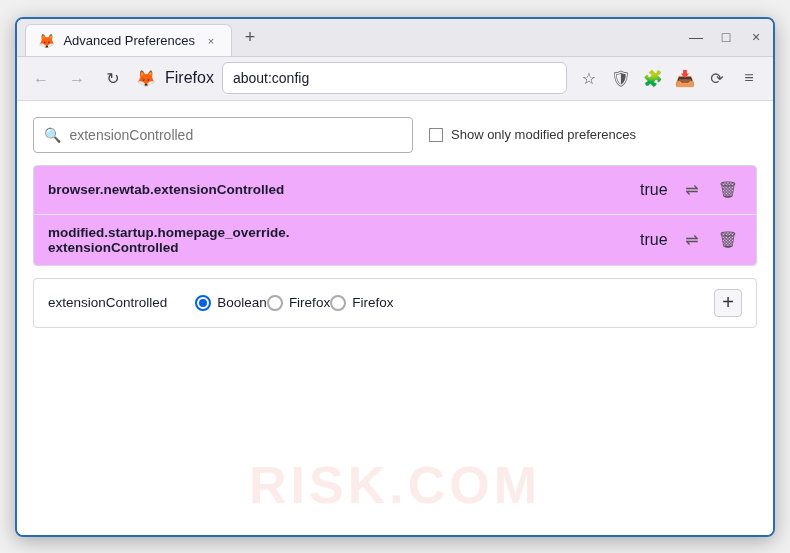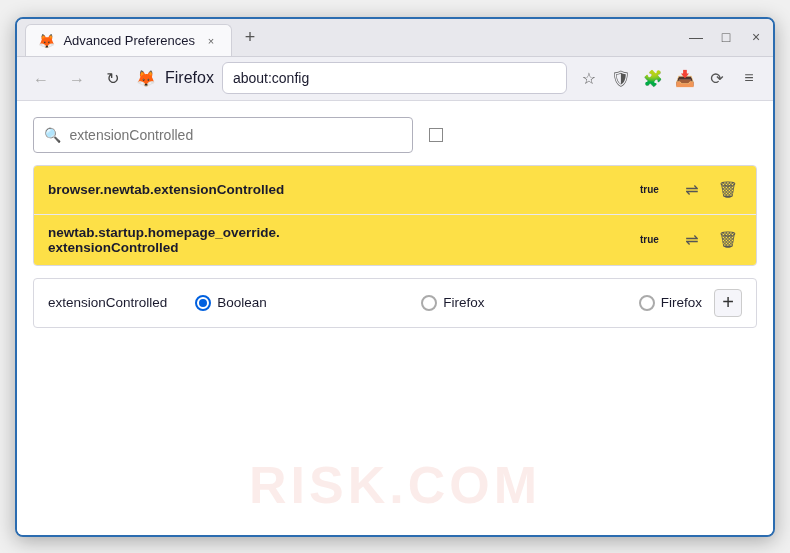--- a/index.html
+++ b/index.html
@@ -246,41 +246,41 @@
       border-radius: 4px;
       overflow: hidden;
       margin-bottom: 12px;
     }
 
     .result-row {
       display: flex;
       align-items: center;
       padding: 10px 14px;
       border-bottom: 1px solid #e8e8f0;
-      background: #fde047;
+      background: #f0abfc;
       gap: 8px;
     }
 
     .result-row:last-child {
       border-bottom: none;
     }
 
     .pref-name {
       font-size: 13.5px;
       font-weight: 700;
       color: #1a1a2e;
       flex: 1;
       display: flex;
       flex-wrap: wrap;
       gap: 0;
     }
 
     .pref-value {
-      font-size: 10px;
-      font-weight: 700;
+      font-size: 16px;
+      font-weight: 400;
       color: #1a1a2e;
       margin-left: 8px;
       min-width: 30px;
     }
 
     .row-actions {
       display: flex;
       align-items: center;
       gap: 8px;
     }
@@ -311,23 +311,21 @@
     .pref-new-name {
       font-size: 13.5px;
       color: #1a1a2e;
       flex: 0 0 auto;
       margin-right: 16px;
     }
 
     .radio-group {
       display: flex;
       align-items: center;
-      gap: 16px;
       flex: 1;
-      justify-content: space-between;
     }
 
     .radio-item {
       display: flex;
       align-items: center;
       gap: 6px;
       cursor: pointer;
     }
 
     .radio-outer {
@@ -421,20 +419,21 @@
 
     <div class="watermark">RISK.COM</div>
 
     <div class="search-row">
       <div class="search-box">
         <span class="search-icon">🔍</span>
         <input type="text" placeholder="extensionControlled" style="">
       </div>
       <label class="show-modified">
         <div class="checkbox"></div>
+        <span>Show only modified preferences</span>
       </label>
     </div>
 
     <div class="results-table">
 
       <div class="result-row">
         <div class="pref-name">
           <span>browser.newtab.extensionControlled</span>
         </div>
         <span class="pref-value">true</span>
@@ -443,21 +442,21 @@
             <span class="arrow-icon">⇌</span>
           </div>
           <div class="action-btn">
             <span>🗑</span>
           </div>
         </div>
       </div>
 
       <div class="result-row">
         <div class="pref-name">
-          <span>newtab.startup.homepage_override.</span>
+          <span>modified.startup.homepage_override.</span>
           <span style="width:100%;">extensionControlled</span>
         </div>
         <span class="pref-value">true</span>
         <div class="row-actions">
           <div class="action-btn">
             <span class="arrow-icon">⇌</span>
           </div>
           <div class="action-btn">
             <span>🗑</span>
           </div>

